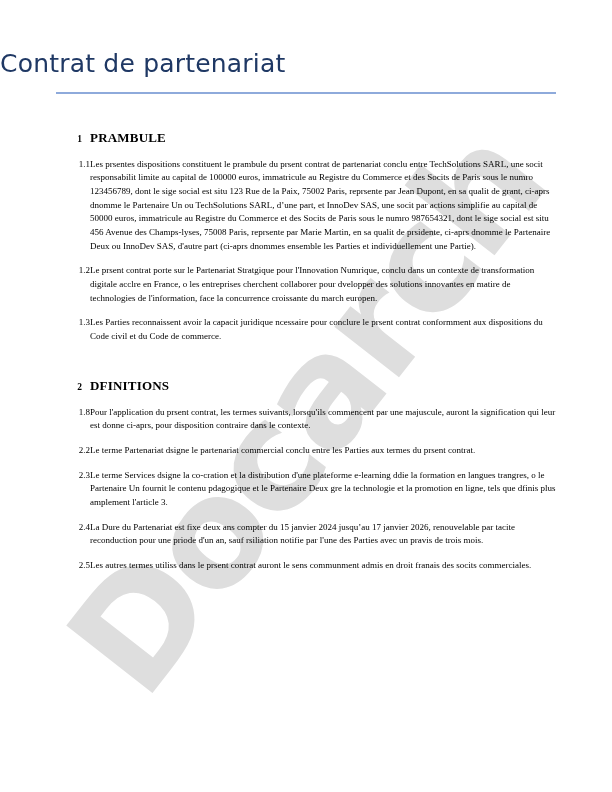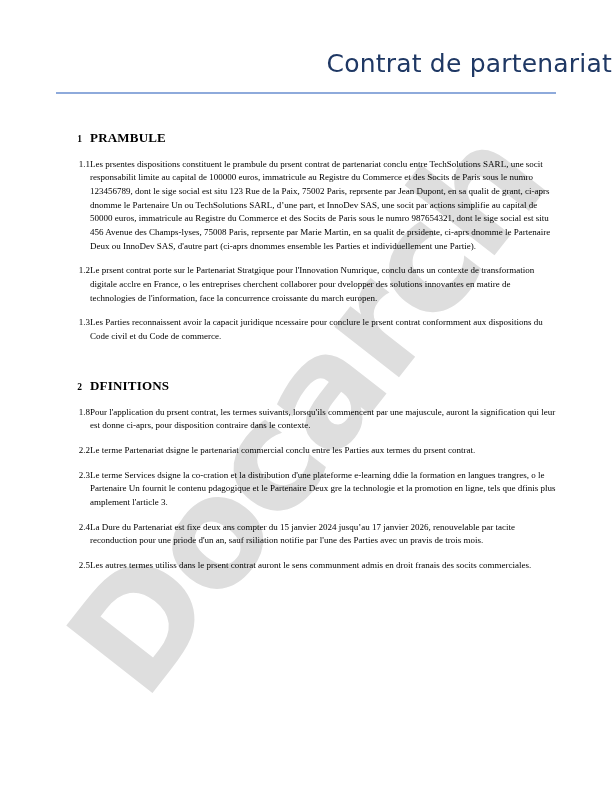--- a/index.html
+++ b/index.html
@@ -48,21 +48,21 @@
   
   #content {
     position: relative;
     z-index: 2;
     padding: 0;
   }
 
   #doc-title {
     margin: 0;
     padding-top: 50px;
-    text-align: right;
+    text-align: left;
     font-family: "DejaVu Sans", "Liberation Sans", sans-serif;
     font-weight: 400;
     font-size: 25px;
     color: #1f3864;
     letter-spacing: 0.2px;
     line-height: 1.1;
   }
 
   #title-rule {
     margin: 14px auto 0 auto;

